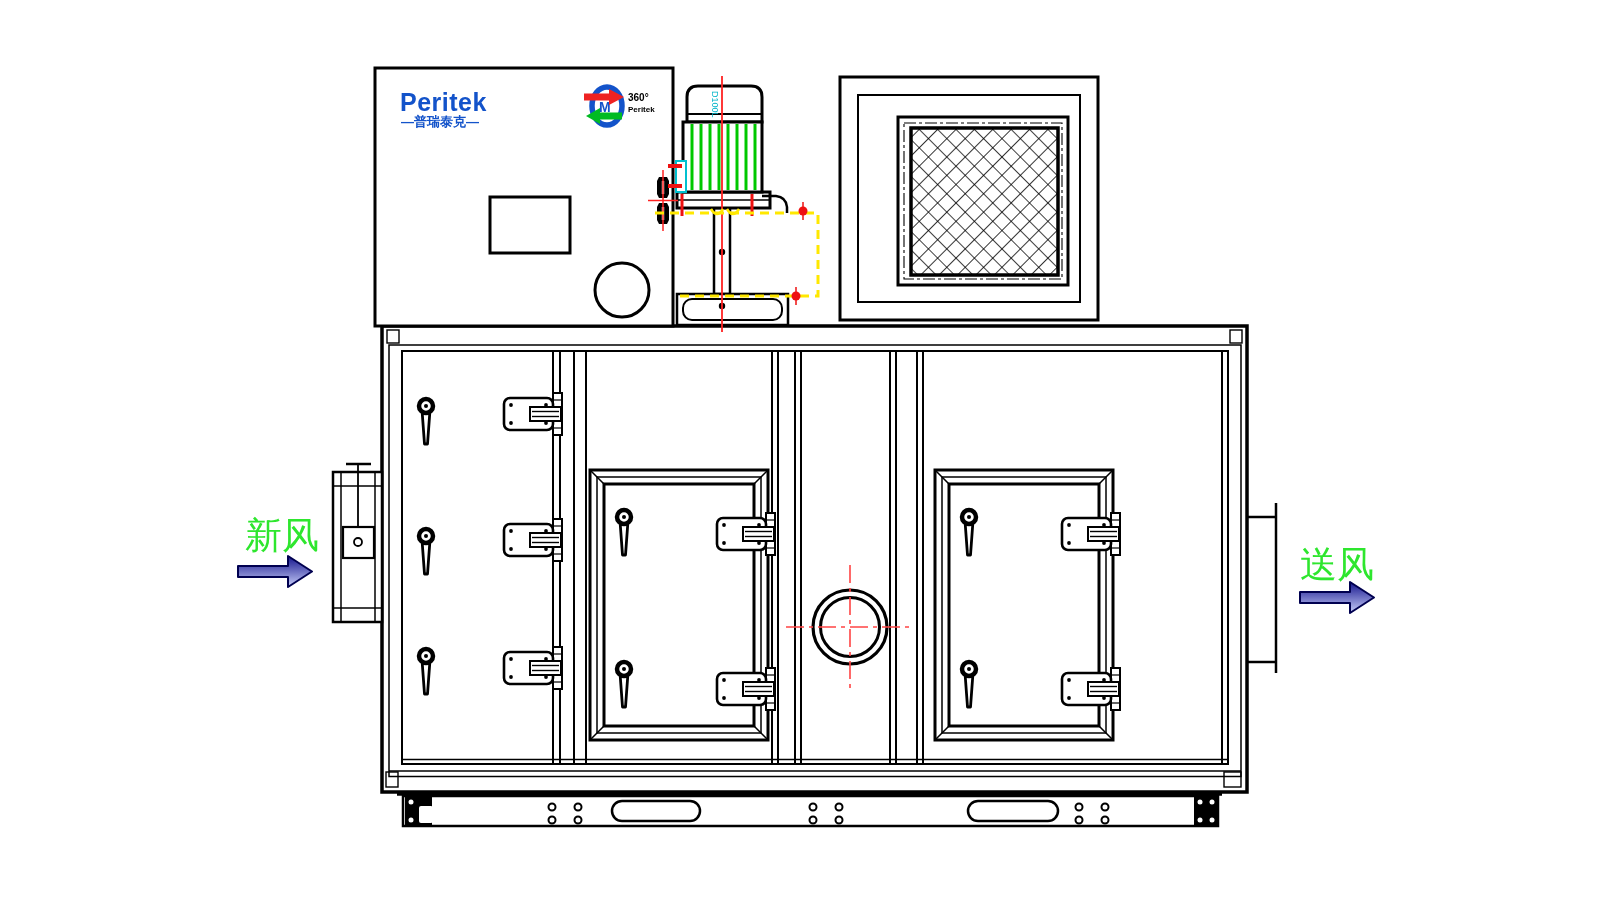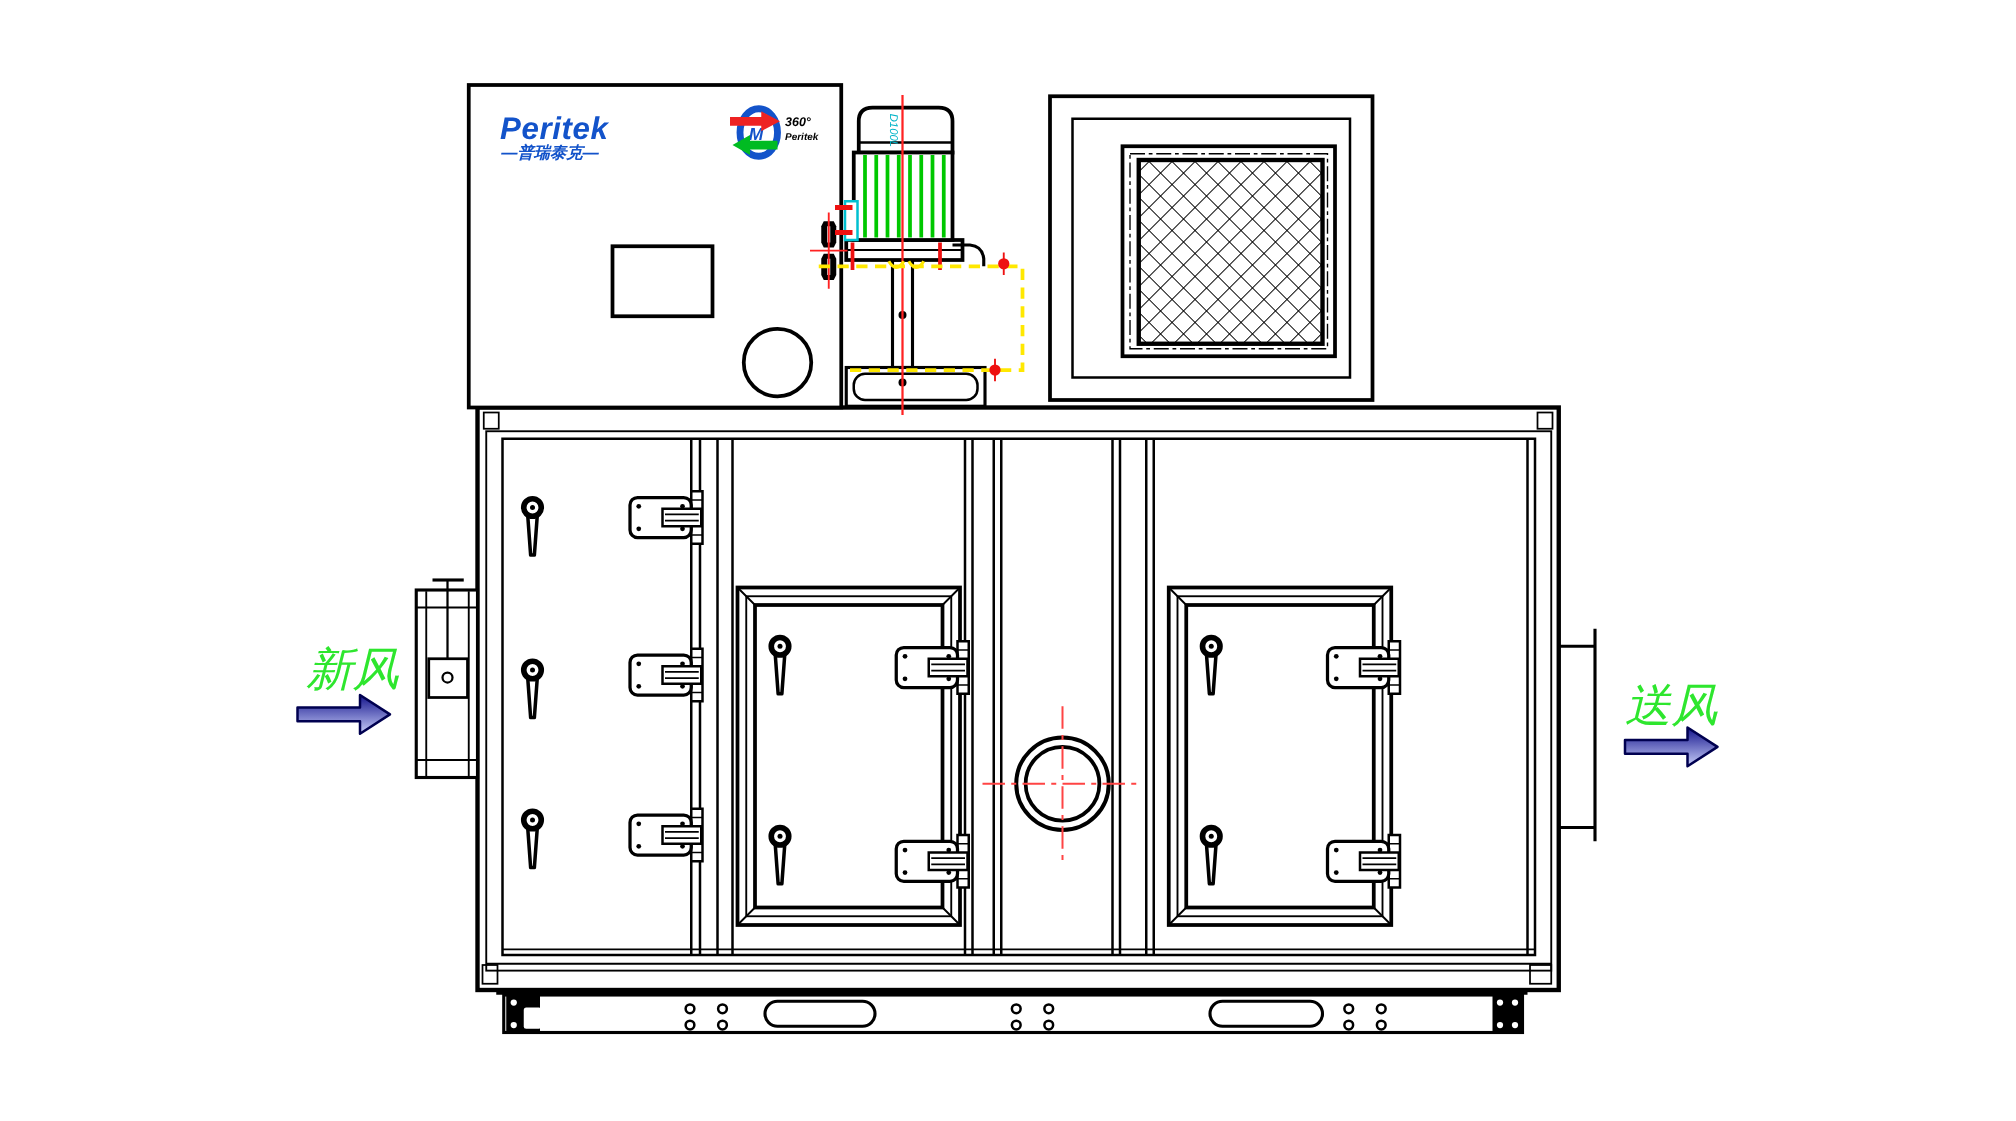--- a/index.html
+++ b/index.html
@@ -1,17 +1,17 @@
 <!DOCTYPE html>
 <html><head>
 <meta charset="utf-8">
 <style>
   html,body{margin:0;padding:0;background:#fff;}
   .canvas{position:relative;width:1613px;height:897px;background:#ffffff;overflow:hidden;
-          font-family:"Liberation Sans",sans-serif;font-style:italic;}
+          font-family:"Liberation Sans",sans-serif;}
   svg{display:block;}
   text{font-family:"Liberation Sans",sans-serif;}
   .brand-logo{font-weight:bold;letter-spacing:.5px;}
 </style>
 </head>
 <body>
 
 <div class="canvas">
 <svg width="1613" height="897" viewBox="0 0 1613 897" xmlns="http://www.w3.org/2000/svg">
   <defs>

